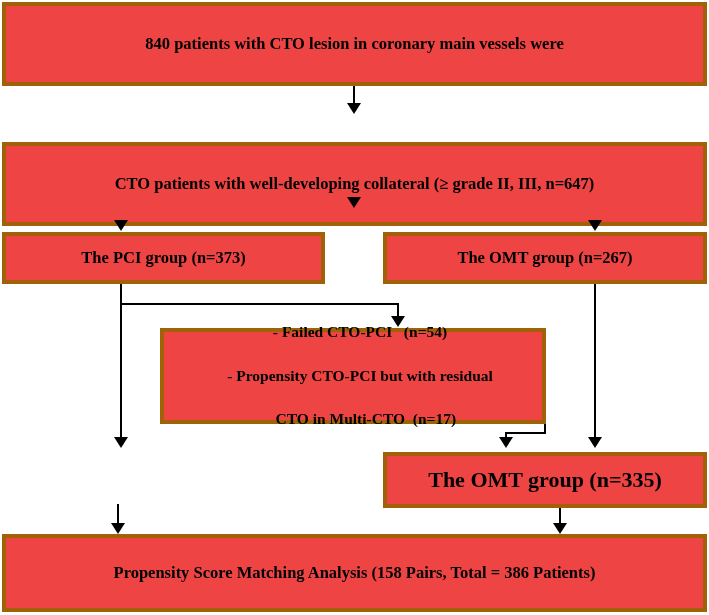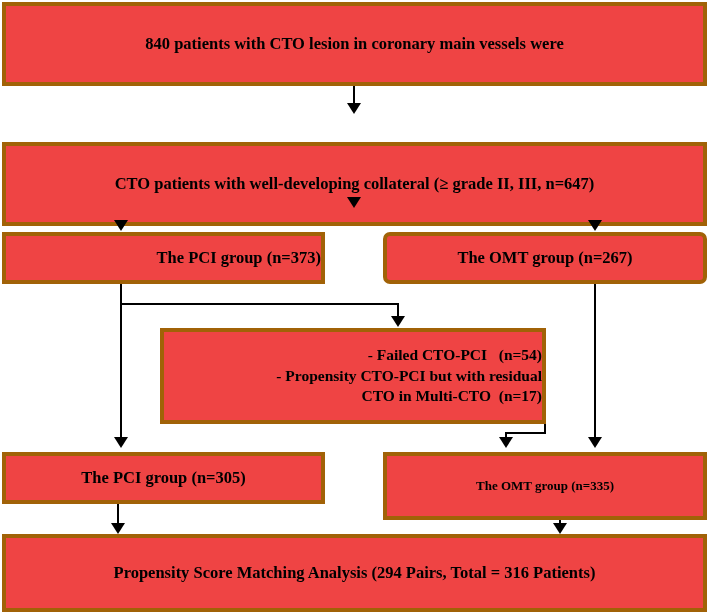--- a/index.html
+++ b/index.html
@@ -28,33 +28,34 @@
     font-weight: bold;
     color: #000000;
     line-height: 1.35;
     z-index: 2;
   }
   .node .line {
     display: block;
     white-space: pre;
   }
   .node.left-align {
-    align-items: flex-end;
+    align-items: center;
     text-align: left;
     padding-left: 14px;
+    gap: 23px;
   }
 
   
   #node-enrolled      { left: 2px;   top: 2px;   width: 705px; height: 84px;  font-size: 16.5px; }
   #node-collateral    { left: 2px;   top: 114px; width: 705px; height: 84px;  font-size: 16.5px; margin-top: 28px; }
-  #node-pci-373       { left: 2px;   top: 232px; width: 323px; height: 52px;  font-size: 16.5px; align-items: flex-end; }
-  #node-omt-267       { left: 383px; top: 232px; width: 324px; height: 52px;  font-size: 16.5px; border-radius: 7px; }
+  #node-pci-373       { left: 2px;   top: 232px; width: 323px; height: 52px;  font-size: 16.5px; }
+  #node-omt-267       { left: 383px; top: 232px; width: 324px; height: 52px;  font-size: 16.5px; }
   #node-excluded      { left: 160px; top: 328px; width: 386px; height: 96px;  font-size: 15.5px; }
   #node-pci-305       { left: 2px;   top: 452px; width: 323px; height: 52px;  font-size: 16.5px; }
-  #node-omt-335       { left: 383px; top: 452px; width: 324px; height: 68px;  font-size: 13px; }
+  #node-omt-335       { left: 383px; top: 452px; width: 324px; height: 56px;  font-size: 22px; }
   #node-psm           { left: 2px;   top: 534px; width: 705px; height: 78px;  font-size: 16.5px; }
 
   
   .conn {
     position: absolute;
     background: #000000;
     z-index: 1;
   }
   .vline { width: 2px; }
   .hline { height: 2px; }
@@ -114,31 +115,28 @@
   </div>
 
   <div class="conn vline" style="left:544px; top:424px; height:10px;"></div>
   <div class="conn hline" style="left:505px; top:432px; width:41px;"></div>
   <div class="conn vline" style="left:505px; top:432px; height:6px;"></div>
   <div class="arrowhead" style="left:499px; top:437px;"></div>
 
   <div class="conn vline" style="left:594px; top:284px; height:153px;"></div>
   <div class="arrowhead" style="left:588px; top:437px;"></div>
 
-  <div class="node" id="node-pci-305">
-    <span class="line">The PCI group (n=305)</span>
-  </div>
 
   <div class="node" id="node-omt-335">
     <span class="line">The OMT group (n=335)</span>
   </div>
 
   <div class="conn vline" style="left:117px; top:504px; height:20px;"></div>
   <div class="arrowhead" style="left:111px; top:523px;"></div>
 
   <div class="conn vline" style="left:559px; top:504px; height:20px;"></div>
   <div class="arrowhead" style="left:553px; top:523px;"></div>
 
   <div class="node" id="node-psm">
-    <span class="line">Propensity Score Matching Analysis (294 Pairs, Total = 316 Patients)</span>
+    <span class="line">Propensity Score Matching Analysis (158 Pairs, Total = 386 Patients)</span>
   </div>
 
 </div>
 
 </body></html>

